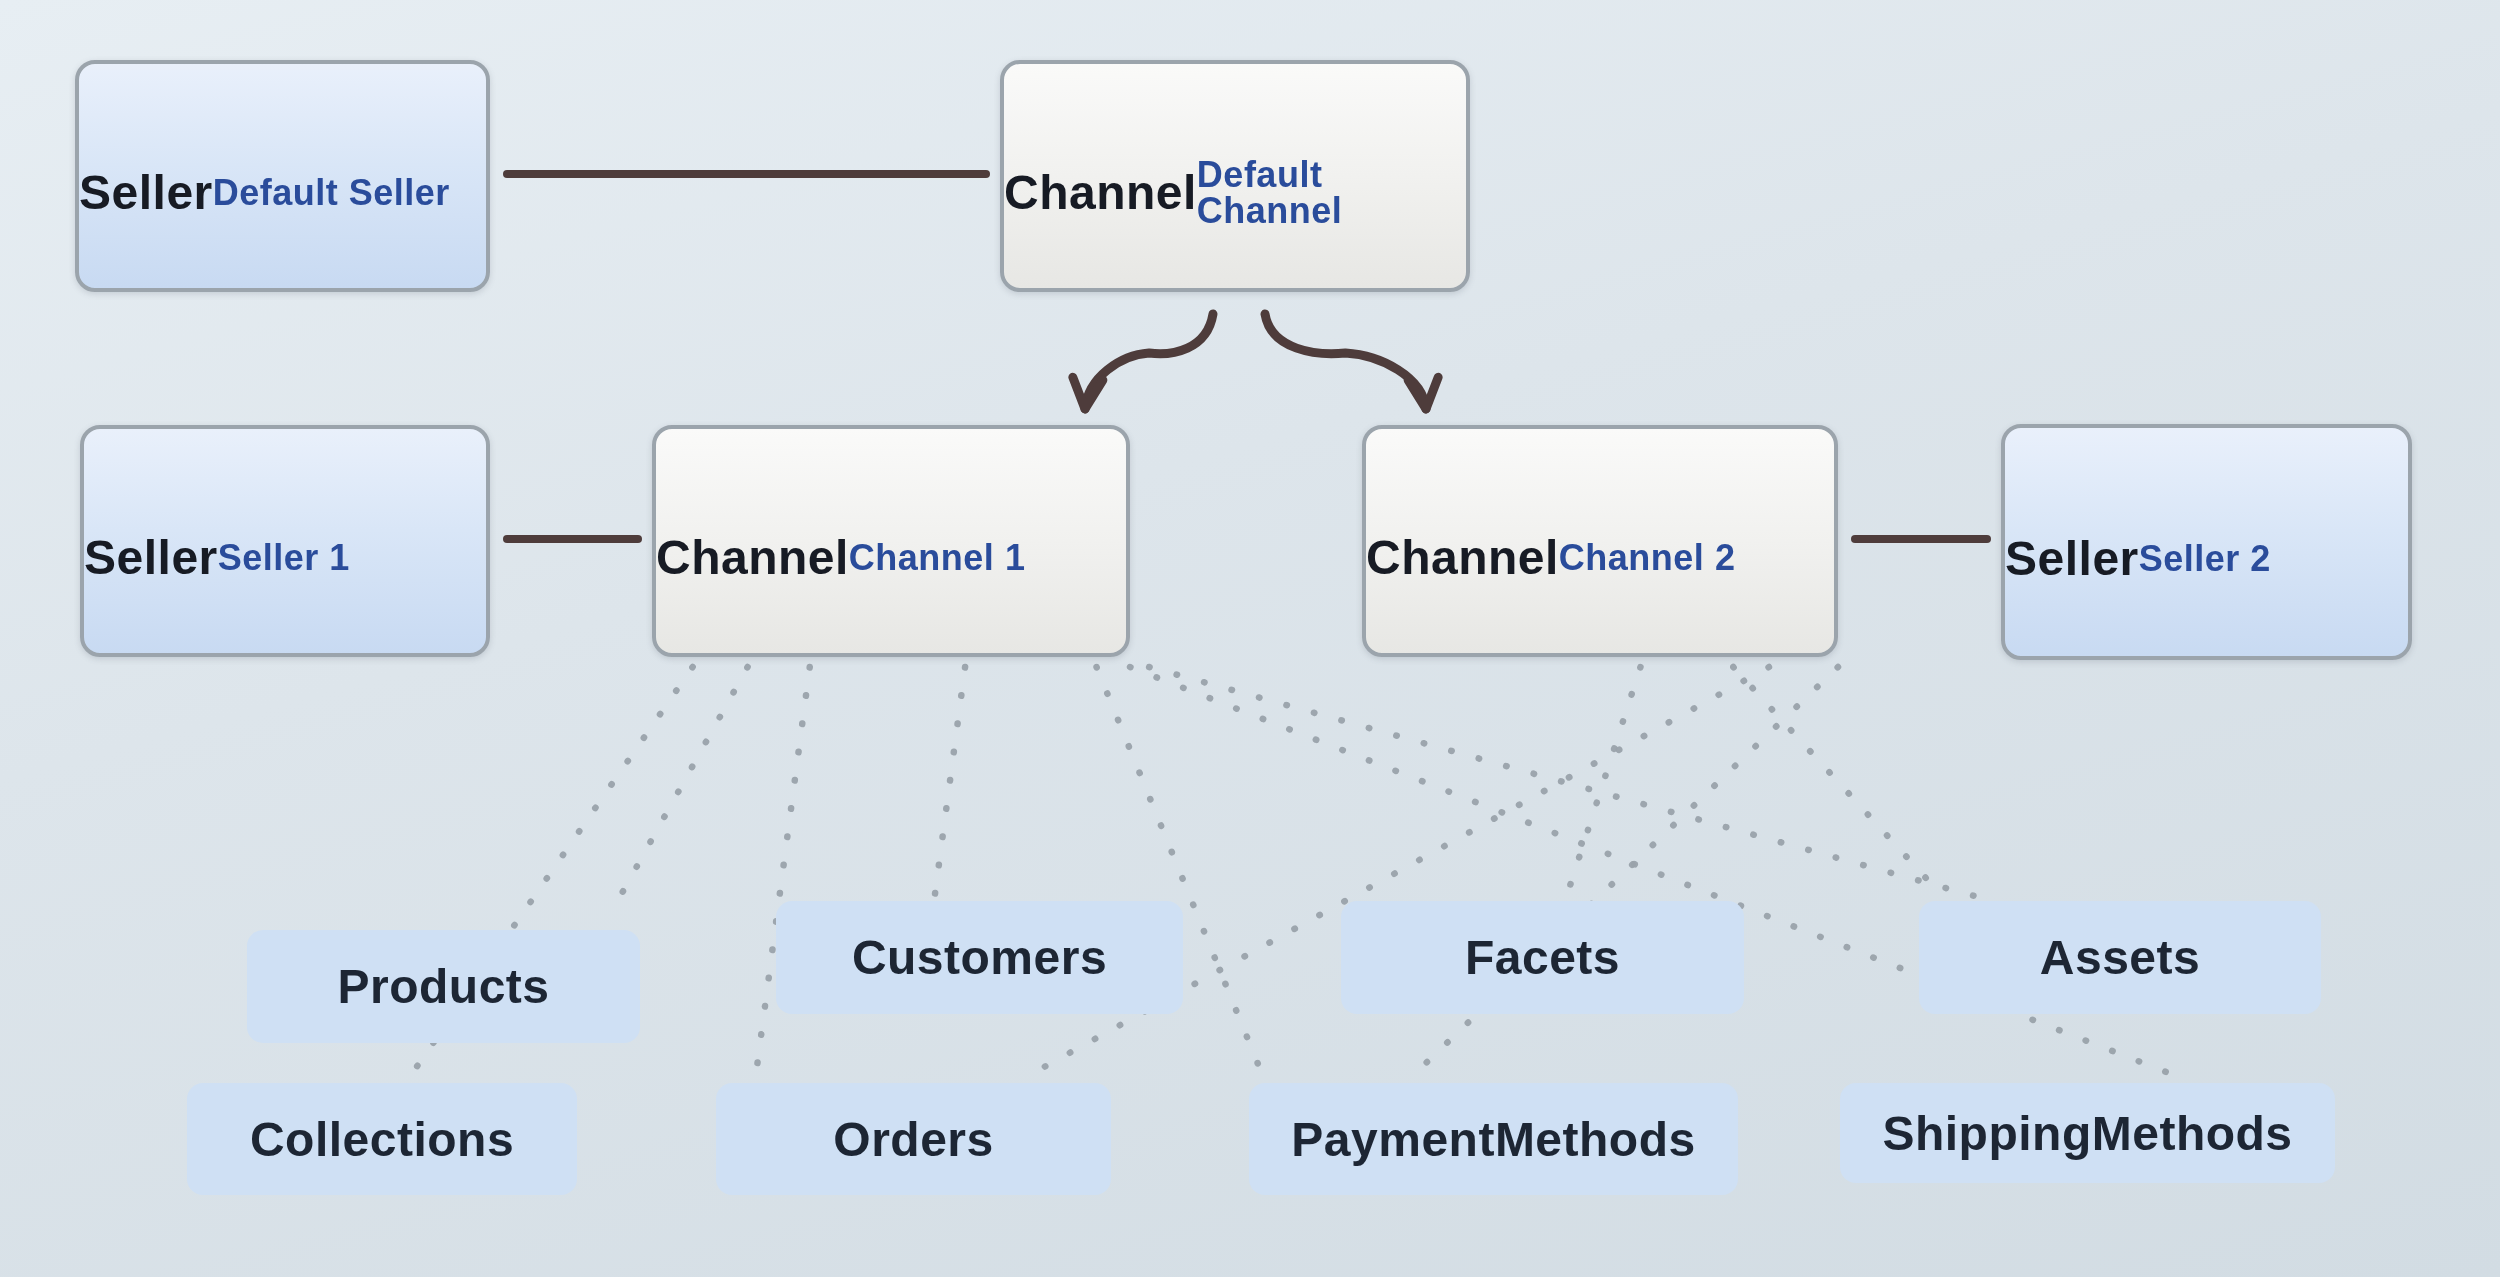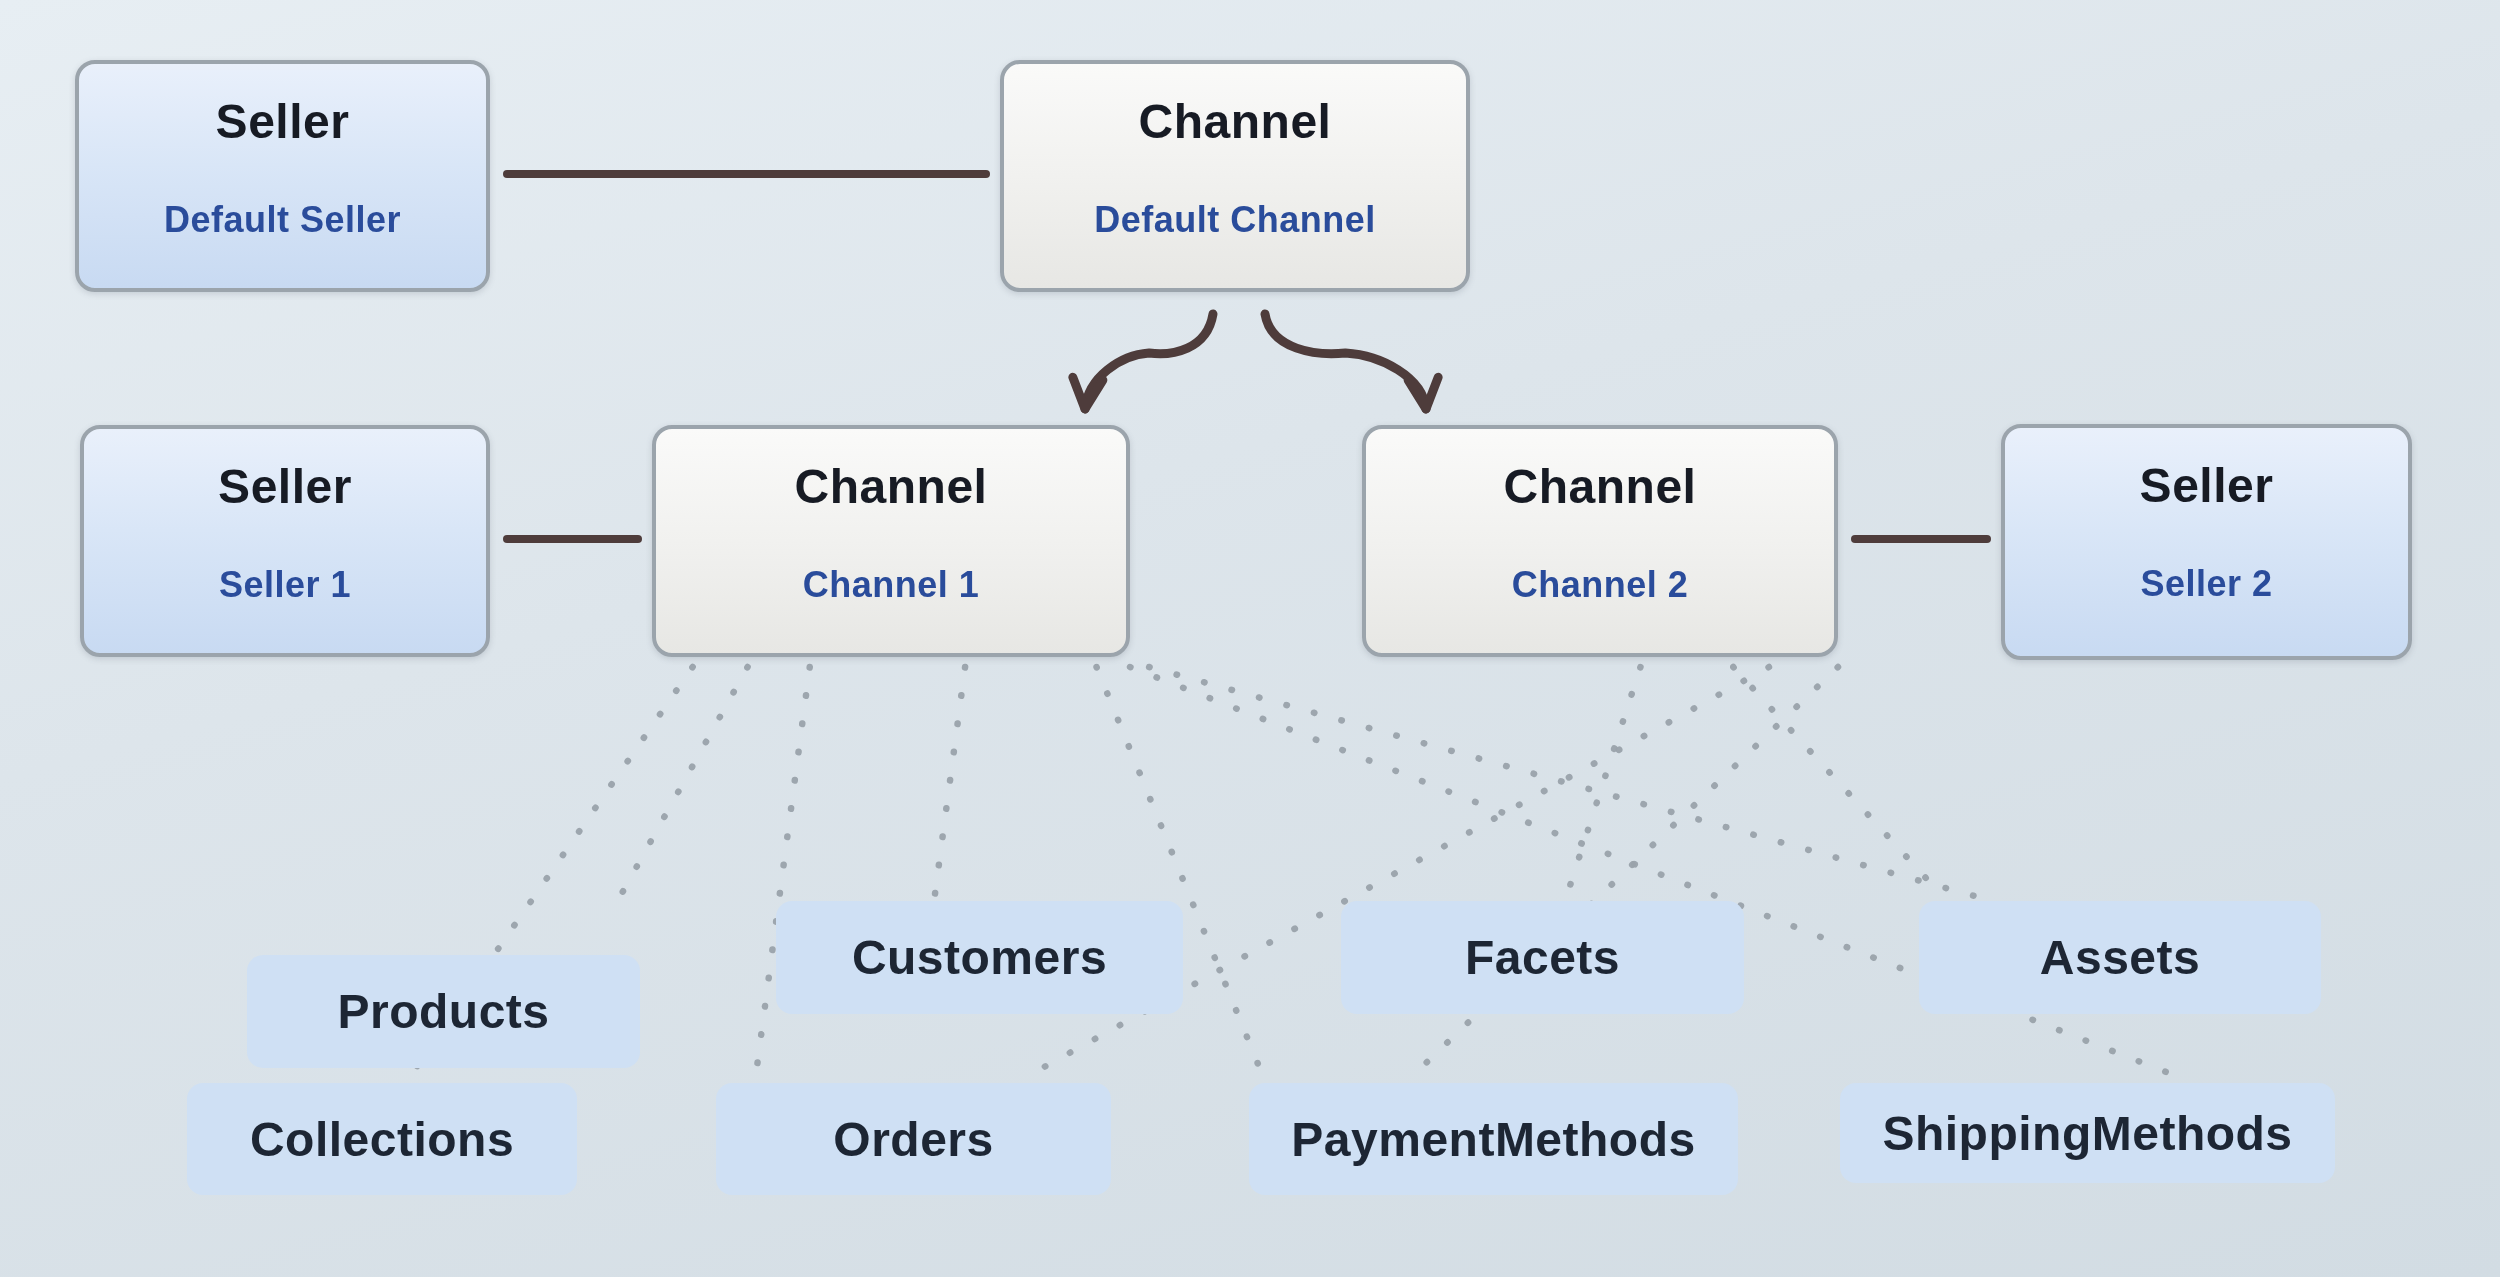--- a/index.html
+++ b/index.html
@@ -10,21 +10,21 @@
     font-family:"Liberation Sans","DejaVu Sans",sans-serif;
     background:linear-gradient(165deg,#e7eef3 0%,#dde5eb 40%,#d2dce3 100%);
   }
   #lines{position:absolute;left:0;top:0;width:2500px;height:1277px;z-index:1;pointer-events:none;}
 
   .node{
     position:absolute;z-index:2;
     box-sizing:border-box;
     border:4px solid #9ba4ac;
     border-radius:20px;
-    display:flex;flex-direction:column;align-items:center;
+    display:flex;flex-direction:row;align-items:center;
     padding-top:34px;row-gap:56px;
     box-shadow:0 2px 6px rgba(80,92,104,0.20);
   }
   .node.seller{background:linear-gradient(180deg,#e9f0fb 0%,#d9e6f7 45%,#c8daf2 100%);}
   .node.channel{background:linear-gradient(180deg,#fafaf9 0%,#f1f1ef 50%,#e7e7e4 100%);}
   .node-title{
     font-size:48px;font-weight:bold;color:#171b24;line-height:1;letter-spacing:0.5px;
   }
   .node-subtitle{
     font-size:36px;font-weight:bold;color:var(--subtitle,#2a4c9b);line-height:1;letter-spacing:0.5px;
@@ -40,21 +40,21 @@
   }
 
   
   #seller-default {left:75px;  top:60px;  width:415px; height:232px;}
   #channel-default{left:1000px;top:60px;  width:470px; height:232px;}
   #seller-1       {left:80px;  top:425px; width:410px; height:232px;}
   #channel-1      {left:652px; top:425px; width:478px; height:232px;}
   #channel-2      {left:1362px;top:425px; width:476px; height:232px;}
   #seller-2       {left:2001px;top:424px; width:411px; height:236px;}
 
-  #products        {left:247px; top:955px; width:393px;height:113px;}
+  #products        {left:247px; top:930px; width:393px;height:113px;}
   #customers       {left:776px; top:901px; width:407px;height:113px;}
   #facets          {left:1341px;top:901px; width:403px;height:113px;}
   #assets          {left:1878px;top:901px; width:402px;height:113px;margin-left:41px;}
   #collections     {left:187px; top:1083px;width:390px;height:112px;}
   #orders          {left:716px; top:1083px;width:395px;height:112px;}
   #paymentmethods  {left:1249px;top:1083px;width:489px;height:112px;}
   #shippingmethods {left:1840px;top:1083px;width:495px;height:100px;}
 </style>
 </head>
 <body>

